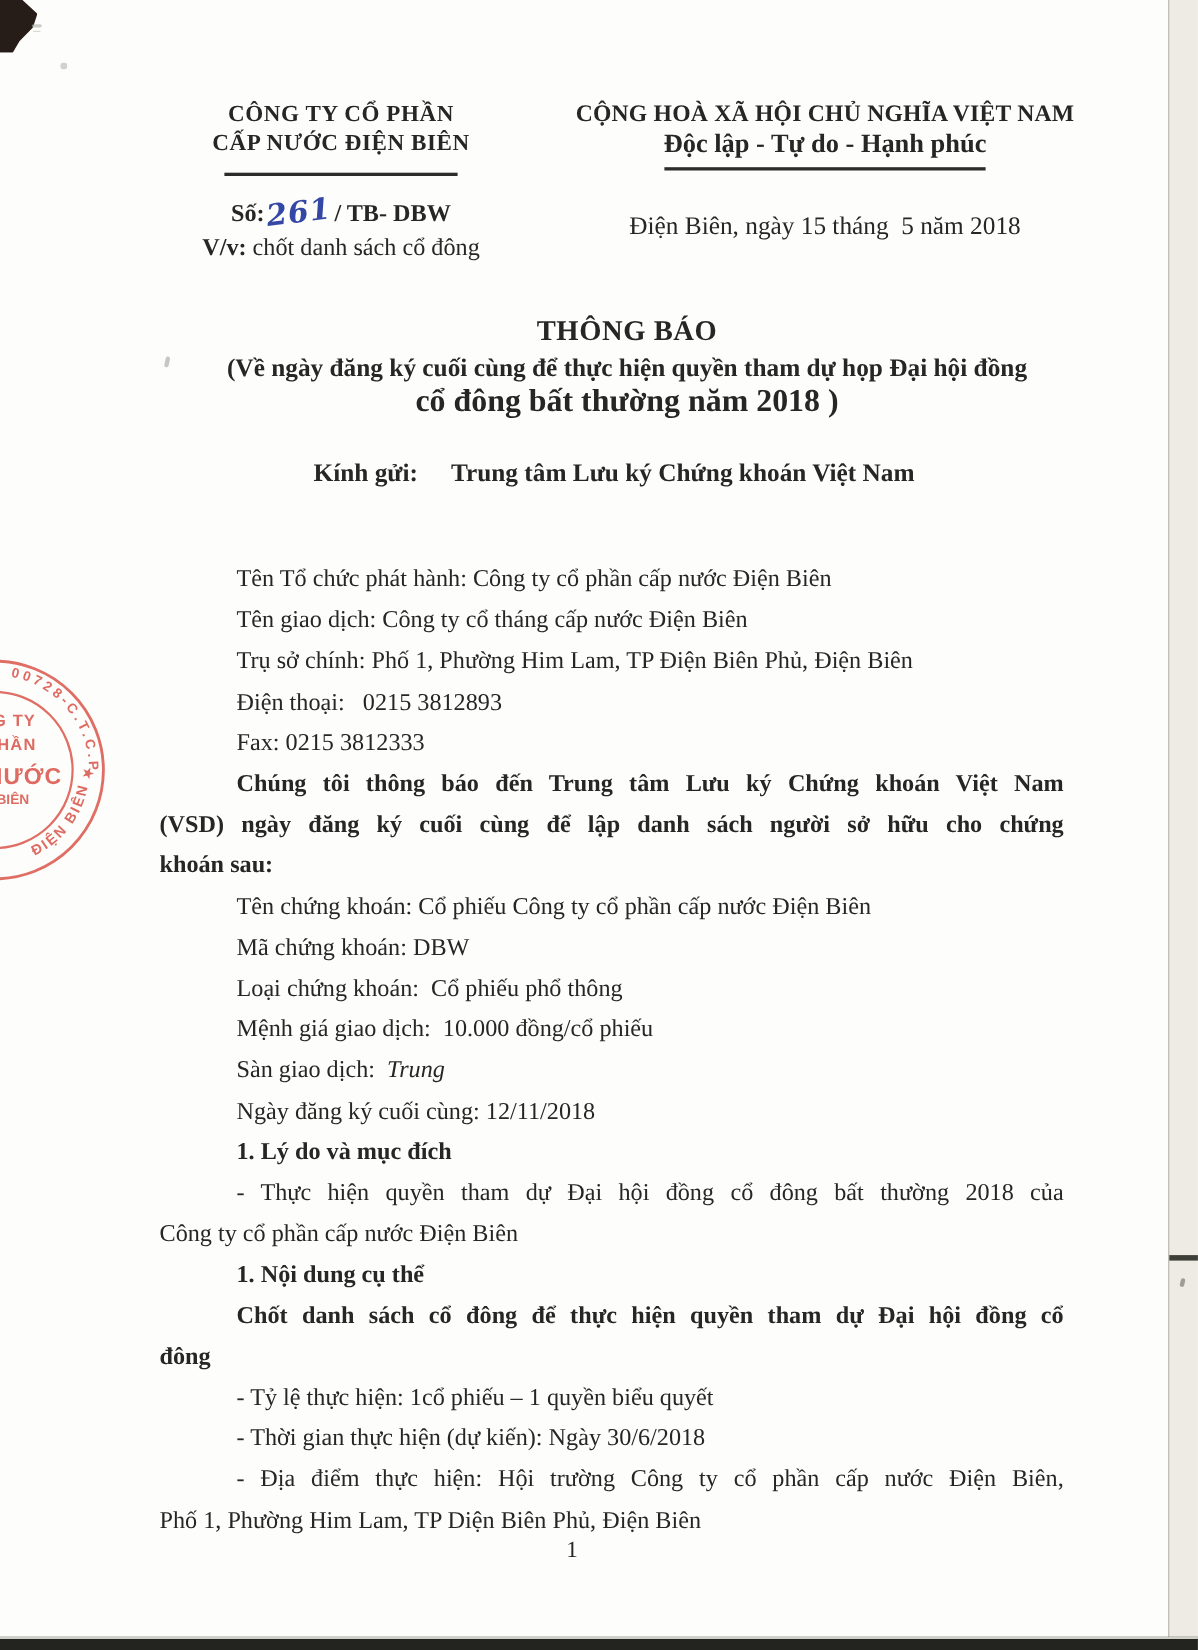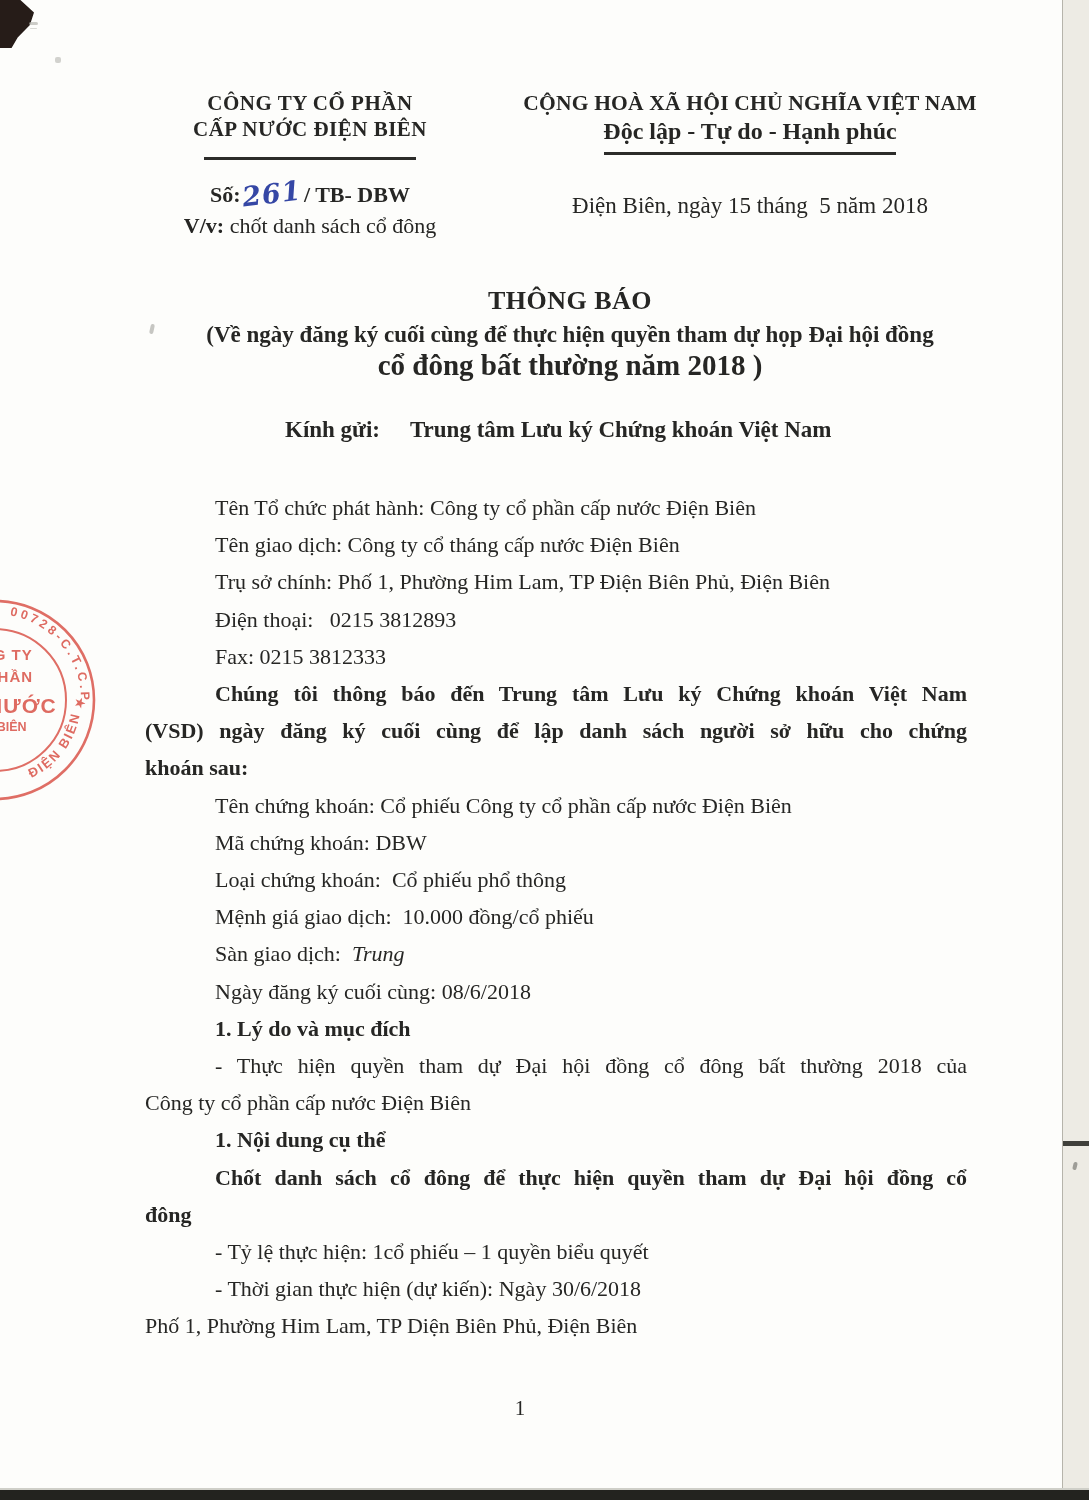--- a/index.html
+++ b/index.html
@@ -45,21 +45,21 @@
   .dateline{margin-top:38px;font-size:23px;line-height:26px;}
   
   .title-block{position:absolute;left:159px;top:286px;width:822px;text-align:center;}
   .title-main{font-size:26px;font-weight:bold;line-height:30px;letter-spacing:.5px;}
   .title-sub{font-size:23px;font-weight:bold;line-height:31px;margin-top:3px;}
   .title-sub2{font-size:29px;font-weight:bold;line-height:31px;}
   .salutation{position:absolute;left:145px;top:416px;width:822px;font-size:23px;line-height:28px;font-weight:bold;}
   .salutation .lbl{margin-left:140px;}
   .salutation .rcp{margin-left:30px;}
   
-  .body-block{position:absolute;left:145px;top:489px;width:822px;font-size:22px;}
+  .body-block{position:absolute;left:145px;top:507px;width:822px;font-size:22px;}
   .bl{line-height:37.2px;white-space:nowrap;}
   .ind{padding-left:70px;}
   .b{font-weight:bold;}
   .just{white-space:normal;text-align:justify;text-align-last:justify;}
   .it{font-style:italic;}
   .pageno{position:absolute;left:505px;top:1396px;width:30px;text-align:center;font-size:21px;}
 </style>
 </head>
 <body>
 
@@ -136,27 +136,28 @@
     <div class="bl ind b just">Chúng tôi thông báo đến Trung tâm Lưu ký Chứng khoán Việt Nam</div>
     <div class="bl b just">(VSD) ngày đăng ký cuối cùng để lập danh sách người sở hữu cho chứng</div>
     <div class="bl b">khoán sau:</div>
     <div class="bl ind">Tên chứng khoán: Cổ phiếu Công ty cổ phần cấp nước Điện Biên</div>
     <div class="bl ind">Mã chứng khoán: DBW</div>
     <div class="bl ind">Loại chứng khoán:&nbsp; Cổ phiếu phổ thông</div>
     <div class="bl ind">Mệnh giá giao dịch:&nbsp; 10.000 đồng/cổ phiếu</div>
     <div class="bl ind">
       <span>Sàn giao dịch:&nbsp; </span><span class="it">Trung</span>
     </div>
-    <div class="bl ind">Ngày đăng ký cuối cùng: 08/6/2018</div>
+    <div class="bl ind">Ngày đăng ký cuối cùng: 12/11/2018</div>
     <div class="bl ind b">1. Lý do và mục đích</div>
     <div class="bl ind just">- Thực hiện quyền tham dự Đại hội đồng cổ đông bất thường 2018 của</div>
     <div class="bl">Công ty cổ phần cấp nước Điện Biên</div>
     <div class="bl ind b">1. Nội dung cụ thể</div>
     <div class="bl ind b just">Chốt danh sách cổ đông để thực hiện quyền tham dự Đại hội đồng cổ</div>
     <div class="bl b">đông</div>
     <div class="bl ind">- Tỷ lệ thực hiện: 1cổ phiếu – 1 quyền biểu quyết</div>
     <div class="bl ind">- Thời gian thực hiện (dự kiến): Ngày 30/6/2018</div>
+    <div class="bl ind just">- Địa điểm thực hiện: Hội trường Công ty cổ phần cấp nước Điện Biên,</div>
     <div class="bl">Phố 1, Phường Him Lam, TP Diện Biên Phủ, Điện Biên</div>
   </div>
 
   <div class="pageno">1</div>
 
 </div>
 
 </body></html>

